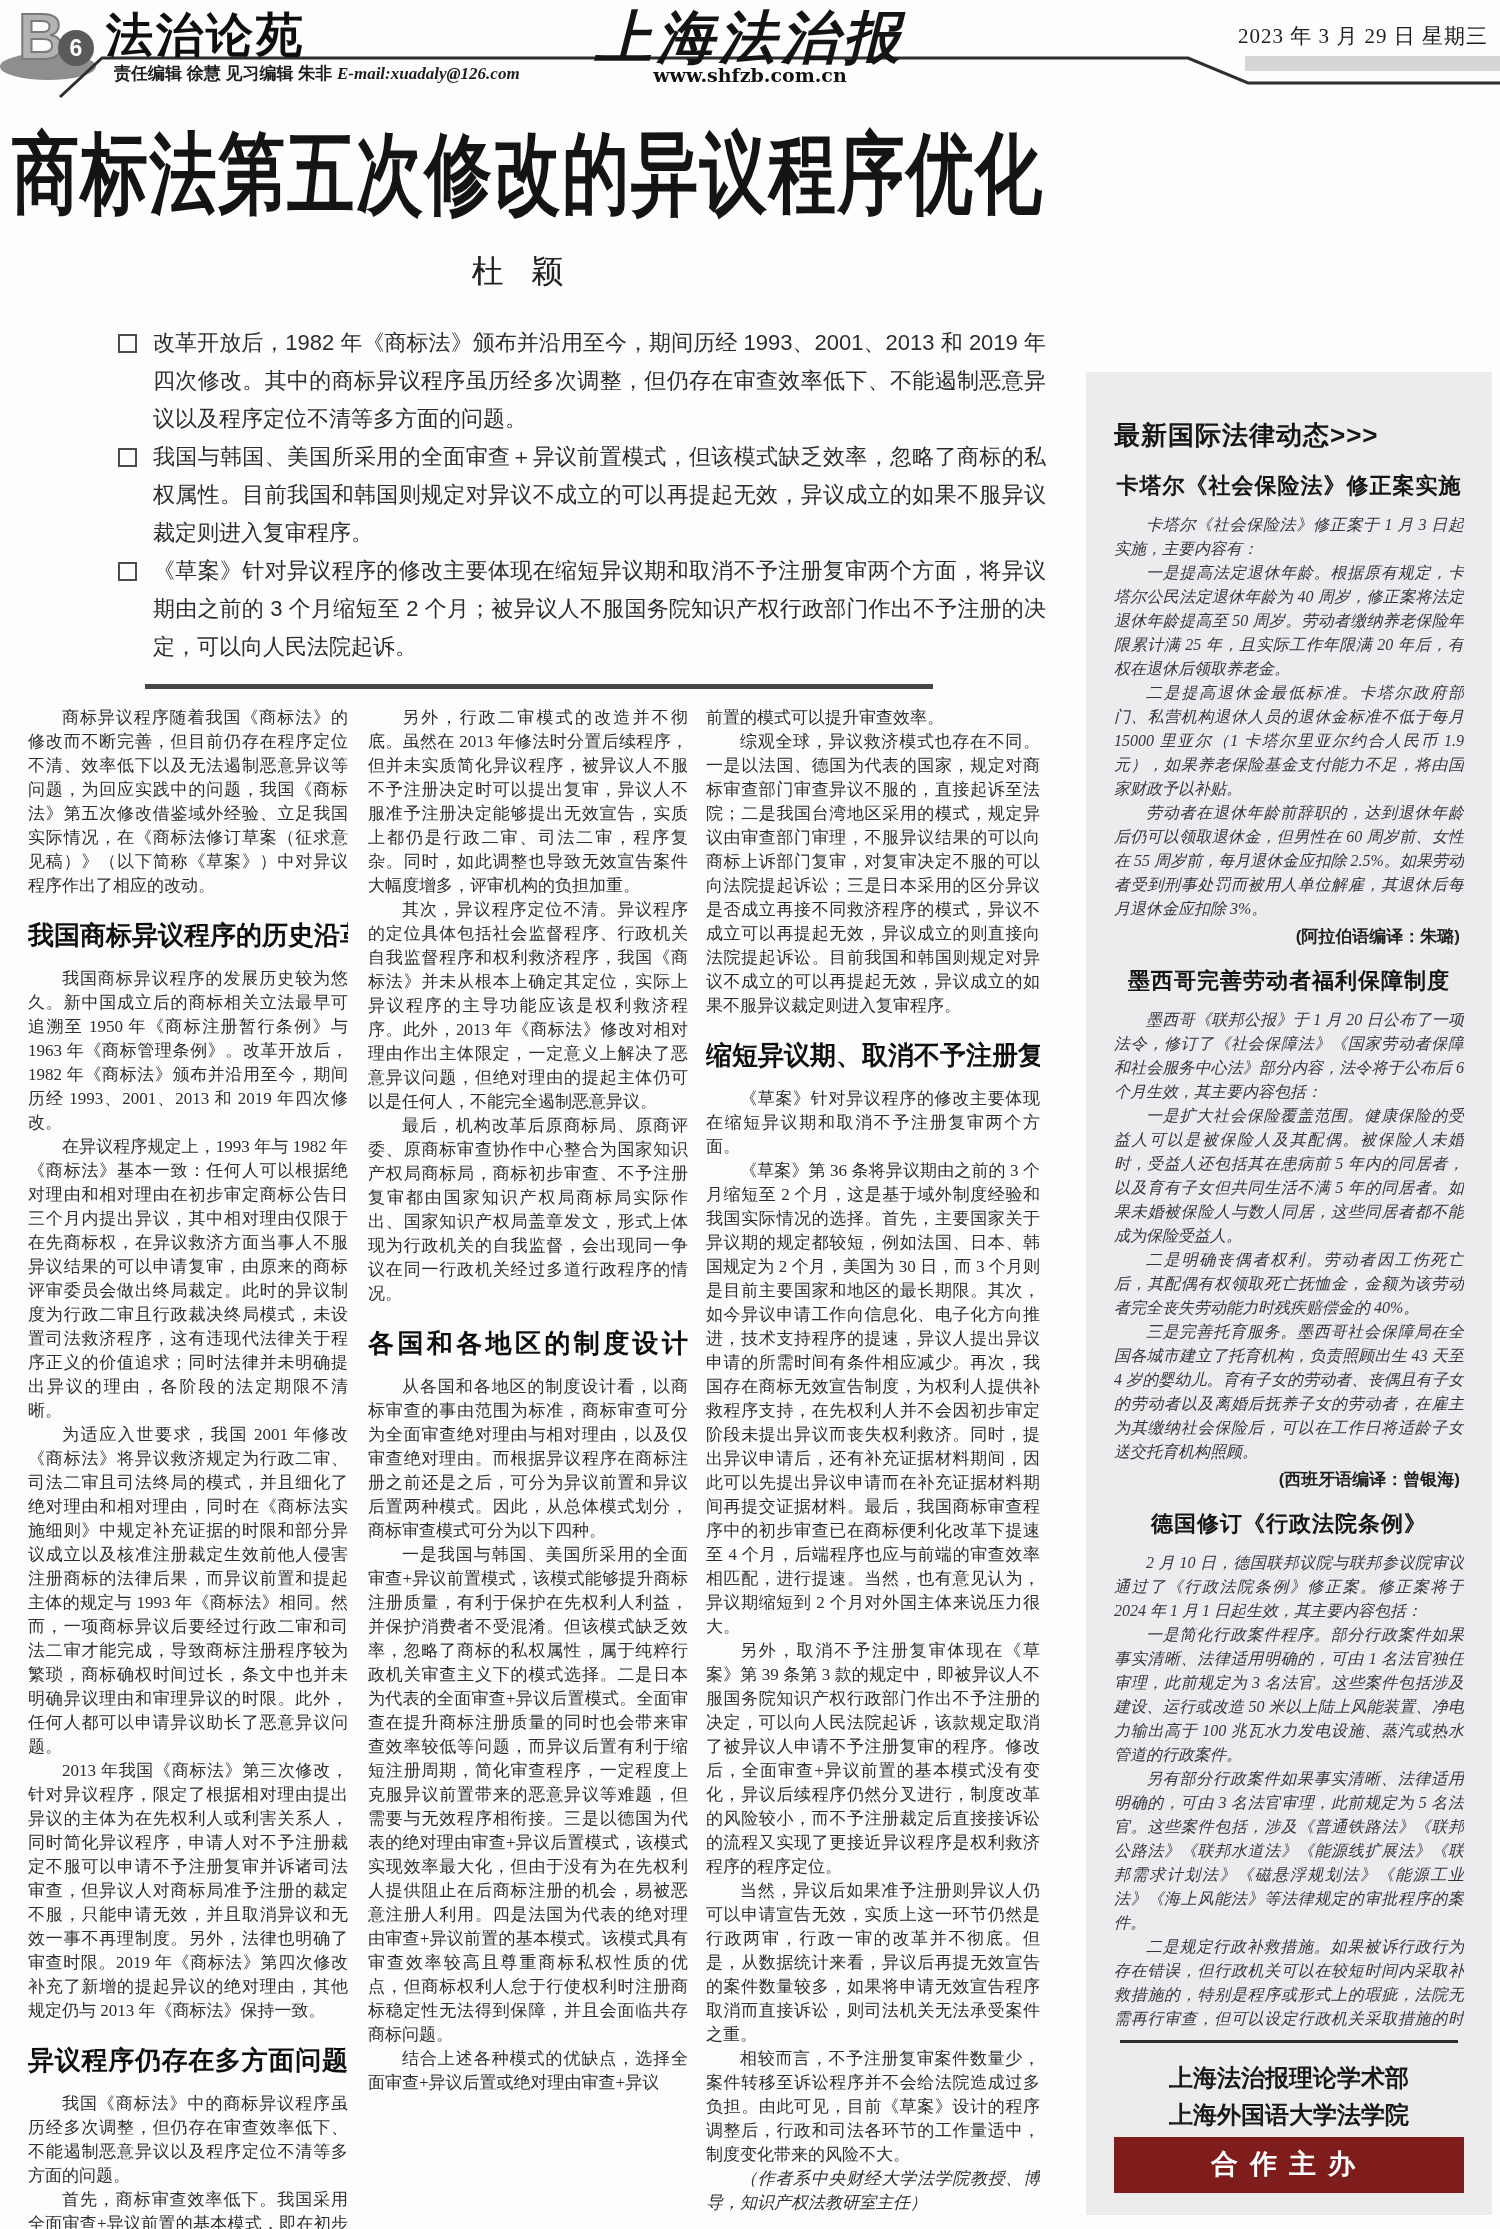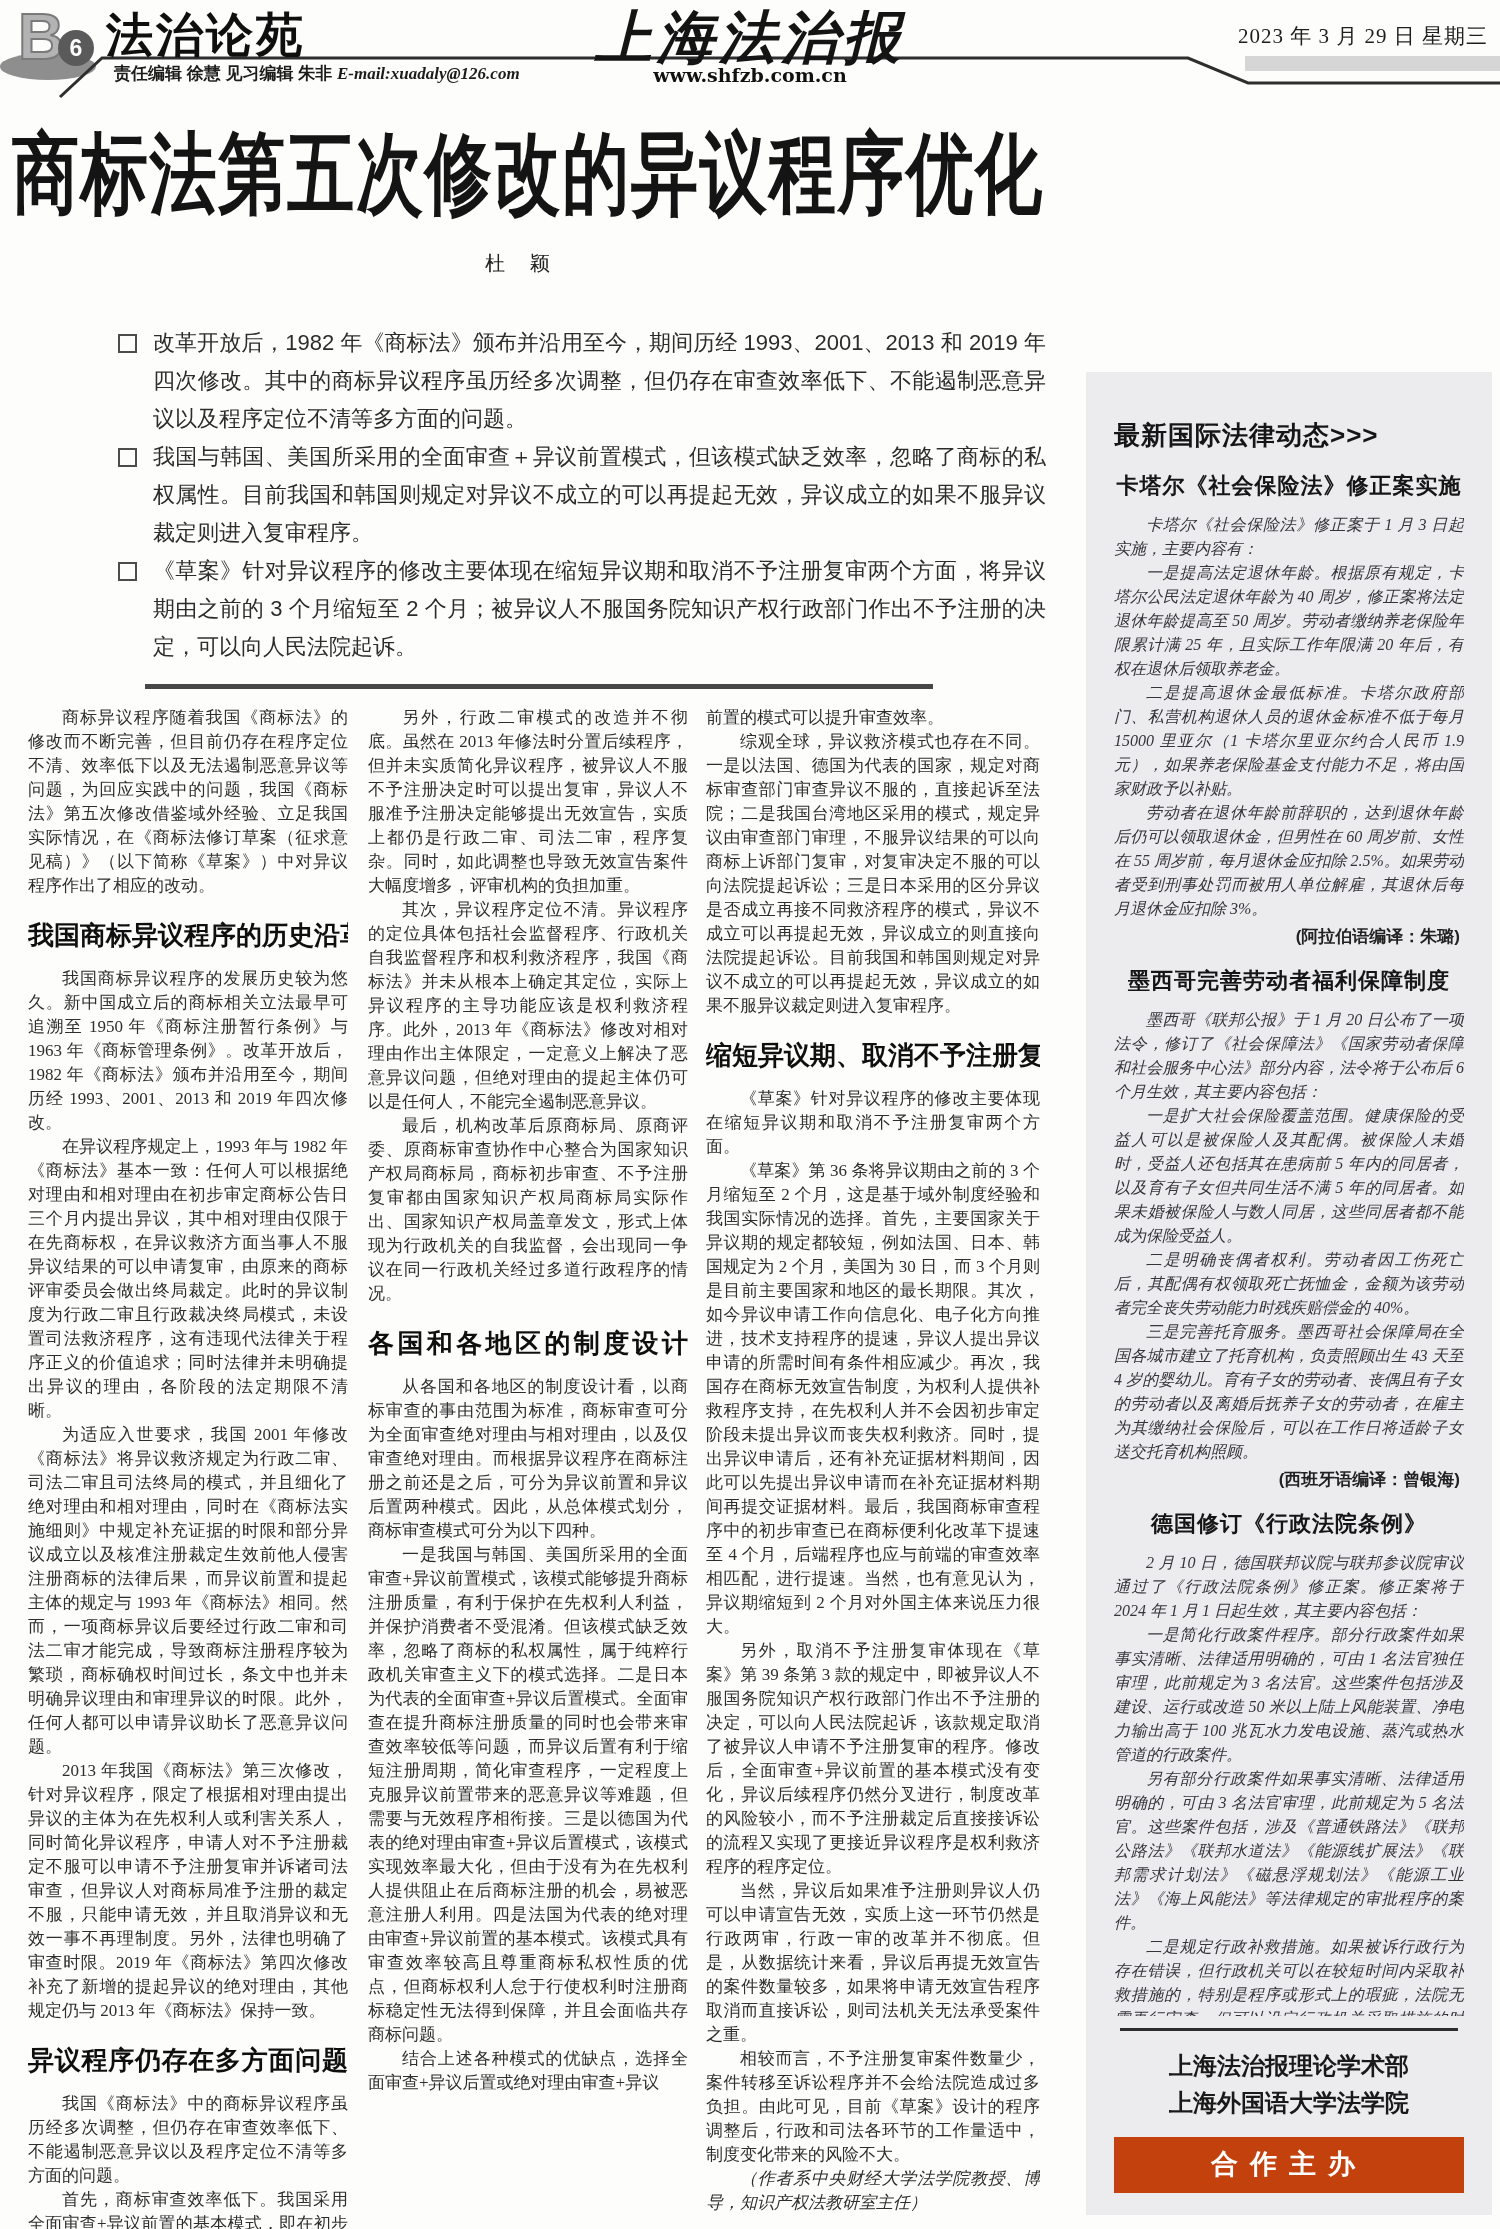--- a/index.html
+++ b/index.html
@@ -26,21 +26,21 @@
   .date{position:absolute;right:12px;top:22px;font-size:21px;color:#1e1e1e;letter-spacing:1px;}
   .date-bar{position:absolute;left:1245px;top:56px;width:255px;height:15px;background:#d6d6d6;}
   .header-svg{position:absolute;left:0;top:0;width:1500px;height:100px;}
 
   
   .headline{position:absolute;left:12px;top:114px;width:1030px;
             font-family:"Liberation Sans",sans-serif;font-weight:900;font-size:67px;
             color:#141414;transform:scaleY(1.32);transform-origin:left top;
             text-align:justify;text-align-last:justify;white-space:nowrap;letter-spacing:0px;}
   .author{position:absolute;left:0;top:250px;width:1045px;text-align:center;
-          font-size:20px;letter-spacing:10px;color:#222;}
+          font-size:32px;letter-spacing:10px;color:#222;}
 
   
   .abstract{position:absolute;left:118px;top:324px;width:928px;
             font-family:"Liberation Sans",sans-serif;font-size:22px;line-height:38px;color:#2c2c2c;}
   .abstract-item{display:flex;}
   .abstract-marker{flex:0 0 auto;width:15px;height:15px;border:2.5px solid #4c4c4c;
                    margin:10px 16px 0 0;background:transparent;}
   .abstract-text{flex:1;text-align:justify;}
   .rule{position:absolute;left:145px;top:684px;width:788px;height:5px;background:#474747;}
 
@@ -62,21 +62,21 @@
   .side-title{font-family:"Liberation Sans",sans-serif;font-weight:900;font-size:22px;
               text-align:center;margin:18px 0 12px;color:#151515;letter-spacing:1px;}
   .sp{margin:0;font-size:16px;line-height:24px;text-align:justify;text-indent:2em;
       color:#34343a;font-style:italic;}
   .side-credit{font-family:"Liberation Sans",sans-serif;font-weight:bold;font-size:17px;
                text-align:right;margin:4px 4px 2px 0;color:#222;font-style:normal;}
   .side-bottom{flex:0 0 auto;margin-top:auto;}
   .side-divider{border-top:3px solid #2d2d2d;margin:12px 6px 16px;}
   .side-org{font-family:"Liberation Sans",sans-serif;font-weight:900;font-size:24px;
             text-align:center;line-height:37px;color:#191919;}
-  .side-button{margin-top:16px;background:#c2410c;color:#ffffff;
+  .side-button{margin-top:4px;background:#7f1d1d;color:#ffffff;
                font-family:"Liberation Sans",sans-serif;font-weight:900;font-size:27px;
                text-align:center;letter-spacing:12px;padding:9px 0 11px;}
 </style>
 </head>
 <body>
 
 <div class="page">
 
   <div class="badge-ellipse"></div>
   <svg class="header-svg" viewBox="0 0 1500 100">

